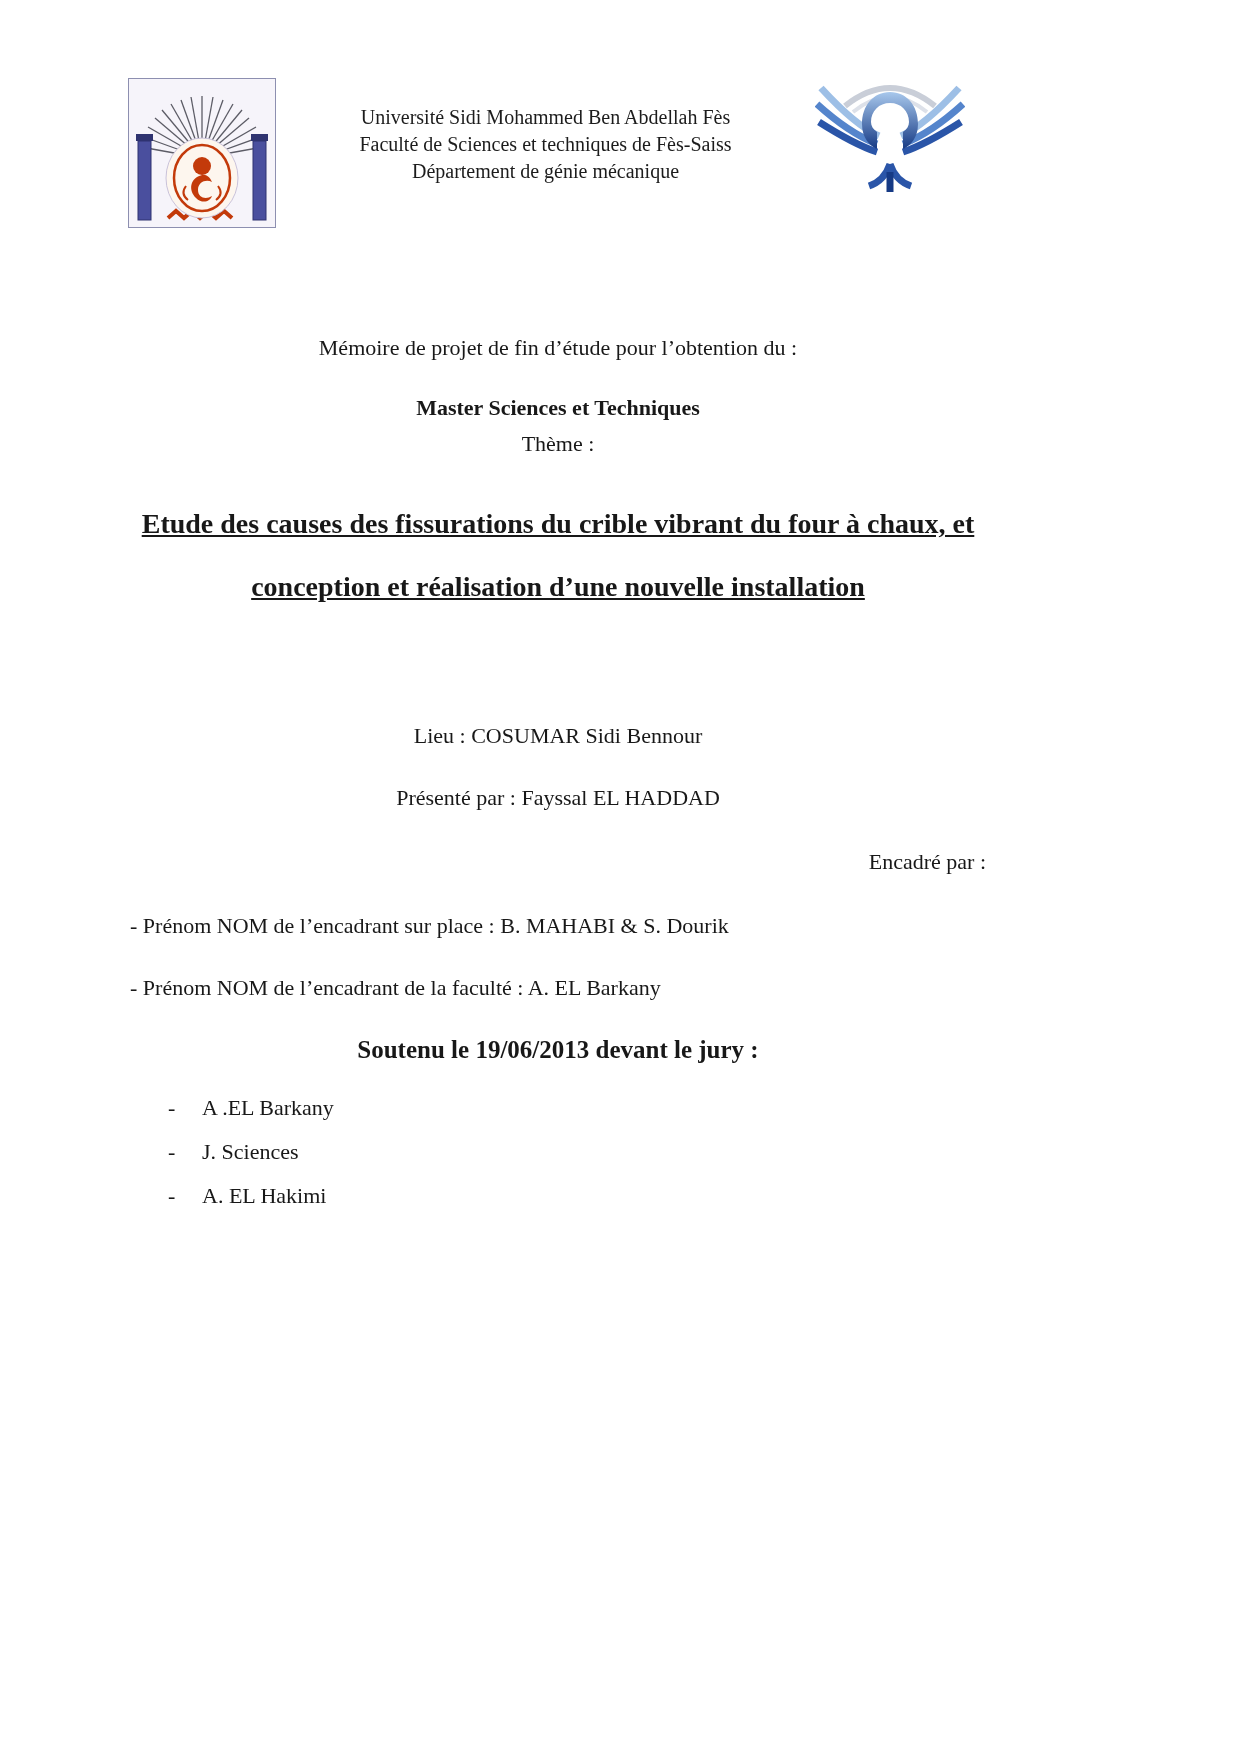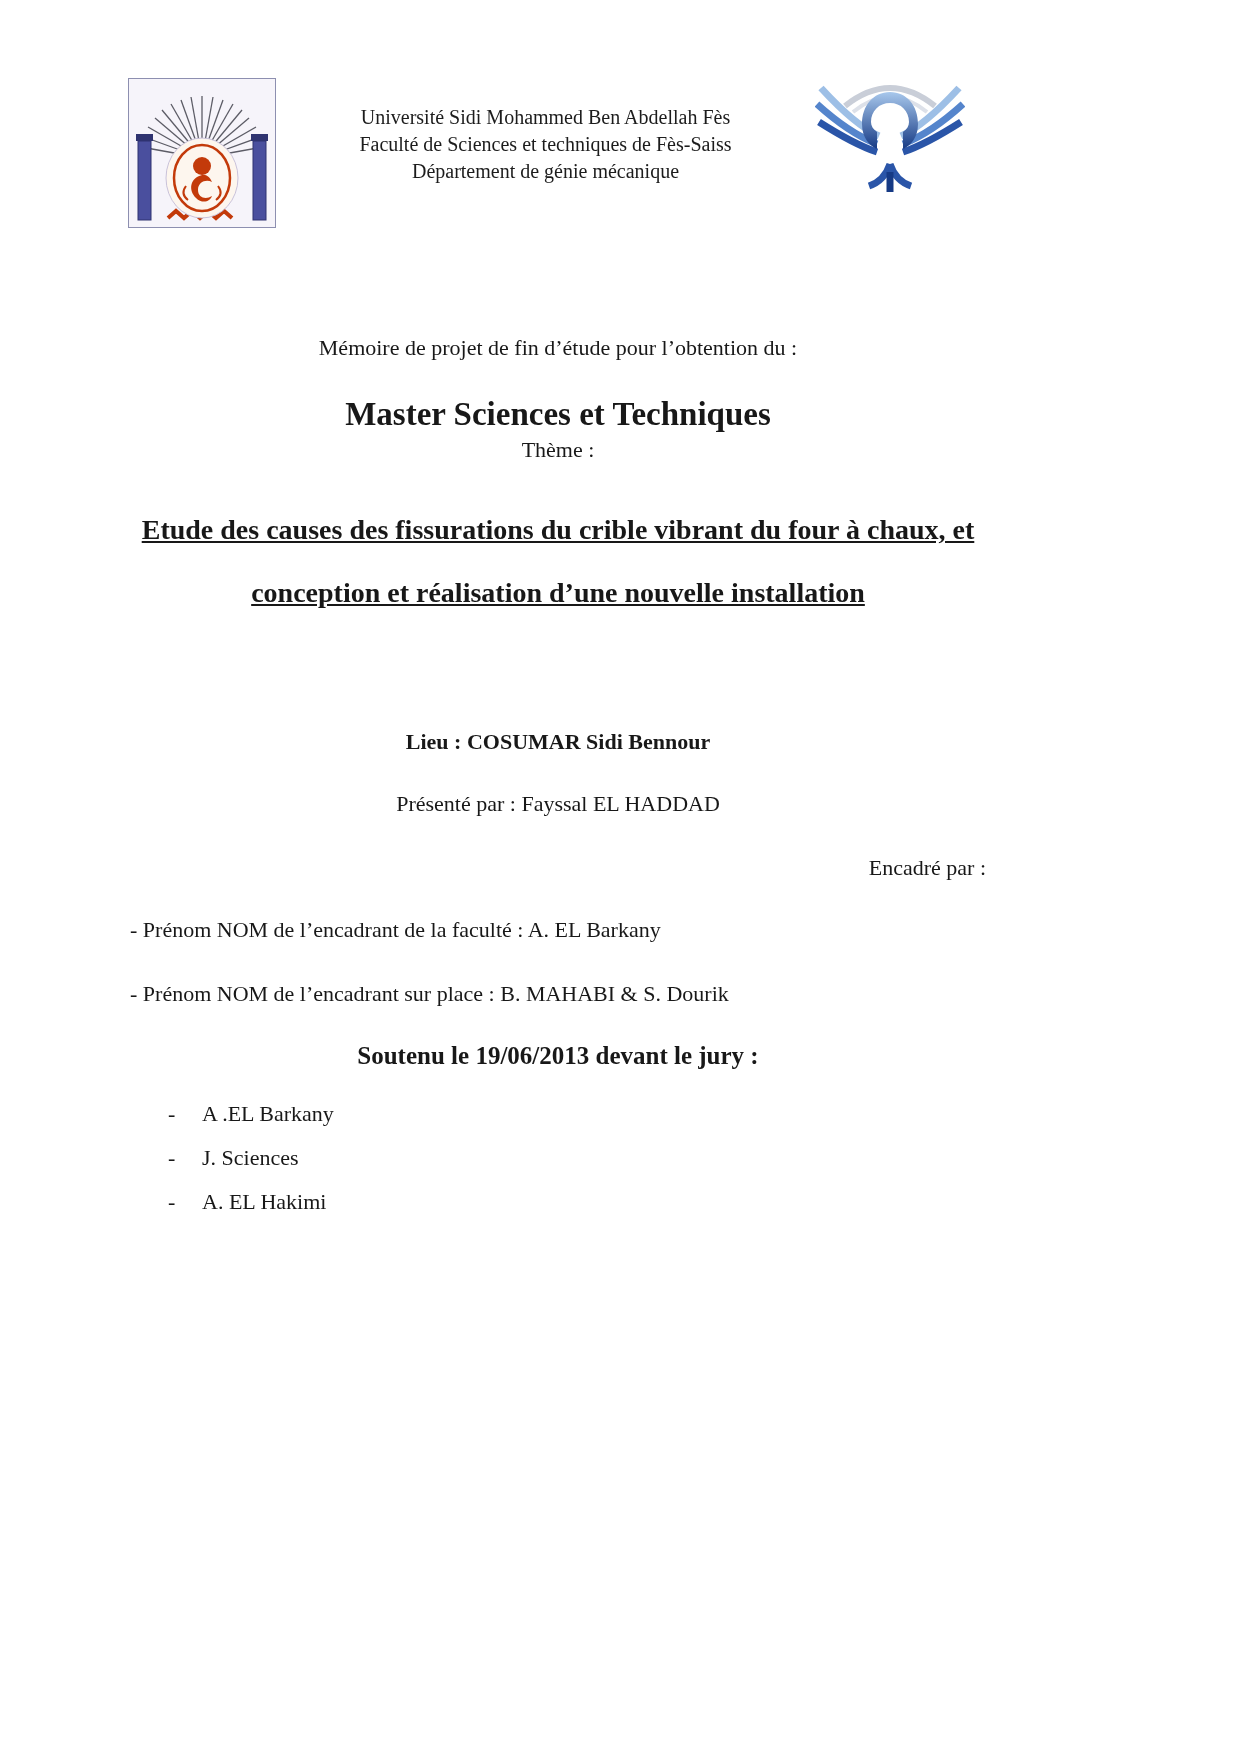--- a/index.html
+++ b/index.html
@@ -29,25 +29,25 @@
     padding-top: 26px;
     color: #1c1c1c;
   }
   .content {
     padding-left: 130px;
     padding-right: 255px;
   }
   .center { text-align: center; }
   .body-line { font-size: 22px; line-height: 28px; }
   .intro        { margin-top: 102px; }
-  .master       { margin-top: 30px; font-size: 33px; line-height: 44px; font-weight: bold; }
+  .master       { margin-top: 24px; font-size: 22px; line-height: 44px; font-weight: bold; }
   .specialty    { margin-top: 24px; font-size: 33px; line-height: 44px; font-weight: bold; }
   .theme-label  { }
   .theme-title  { margin-top: 34px; font-size: 28px; line-height: 63px; font-weight: bold; text-decoration: underline; }
-  .lieu         { margin-top: 104px; font-weight: bold; }
+  .lieu         { margin-top: 104px; }
   .presente     { margin-top: 34px; }
   .encadre      { margin-top: 36px; text-align: right; }
   .sup-onsite   { margin-top: 36px; text-align: left; }
   .sup-faculty  { margin-top: 34px; text-align: left; }
   .soutenu      { margin-top: 34px; font-weight: bold; font-size: 25px; }
   .jury-list    { margin-top: 30px; }
   .jury-item {
     font-size: 22px;
     line-height: 28px;
     margin-bottom: 16px;
@@ -143,23 +143,23 @@
     <div class="center body-line theme-label">Thème :</div>
 
     <div class="center theme-title">Etude des causes des fissurations du crible vibrant du four à chaux, et conception et réalisation d’une nouvelle installation</div>
 
     <div class="center body-line lieu">Lieu : COSUMAR Sidi Bennour</div>
 
     <div class="center body-line presente">Présenté par : Fayssal EL HADDAD</div>
 
     <div class="body-line encadre">Encadré par :</div>
 
+    <div class="body-line sup-onsite">- Prénom NOM de l’encadrant sur place : B. MAHABI &amp; S. Dourik</div>
+
     <div class="body-line sup-faculty">- Prénom NOM de l’encadrant de la faculté : A. EL Barkany</div>
-
-    <div class="body-line sup-onsite">- Prénom NOM de l’encadrant sur place : B. MAHABI &amp; S. Dourik</div>
 
     <div class="center soutenu">Soutenu le 19/06/2013 devant le jury :</div>
 
     <div class="jury-list">
       <div class="jury-item">
         <span class="jury-marker">-</span>
         <span>A .EL Barkany</span>
       </div>
       <div class="jury-item">
         <span class="jury-marker">-</span>

